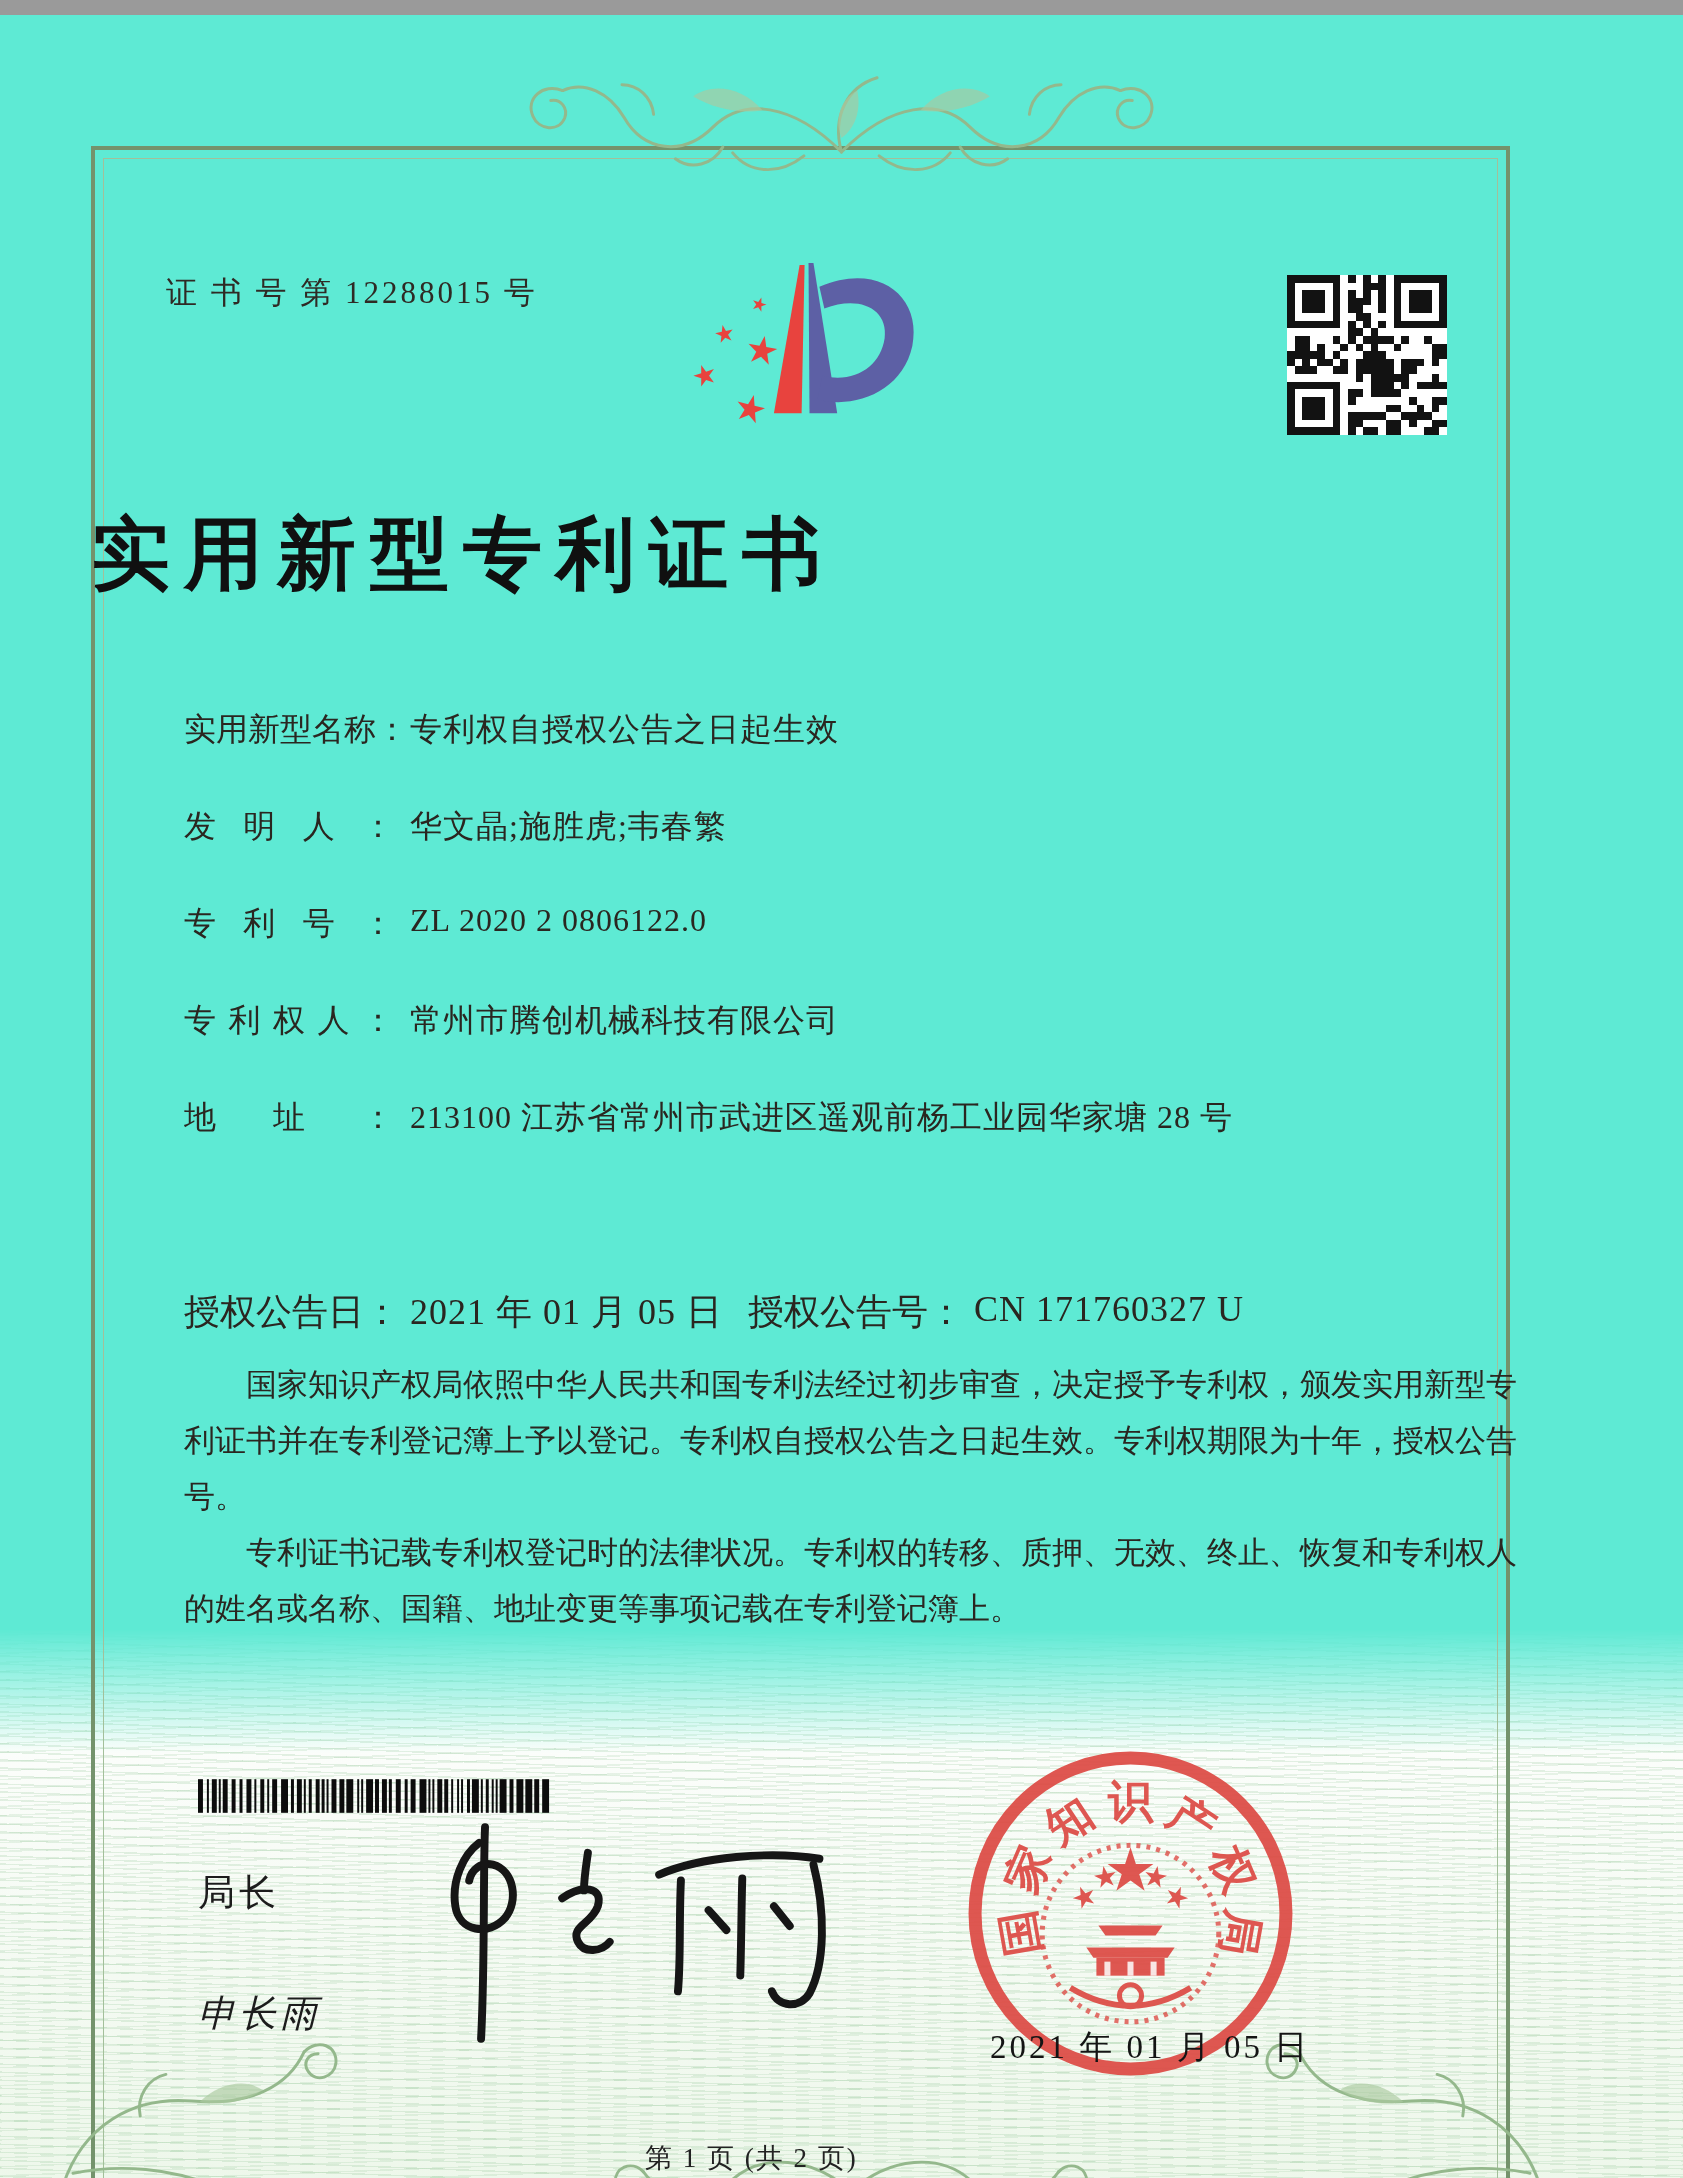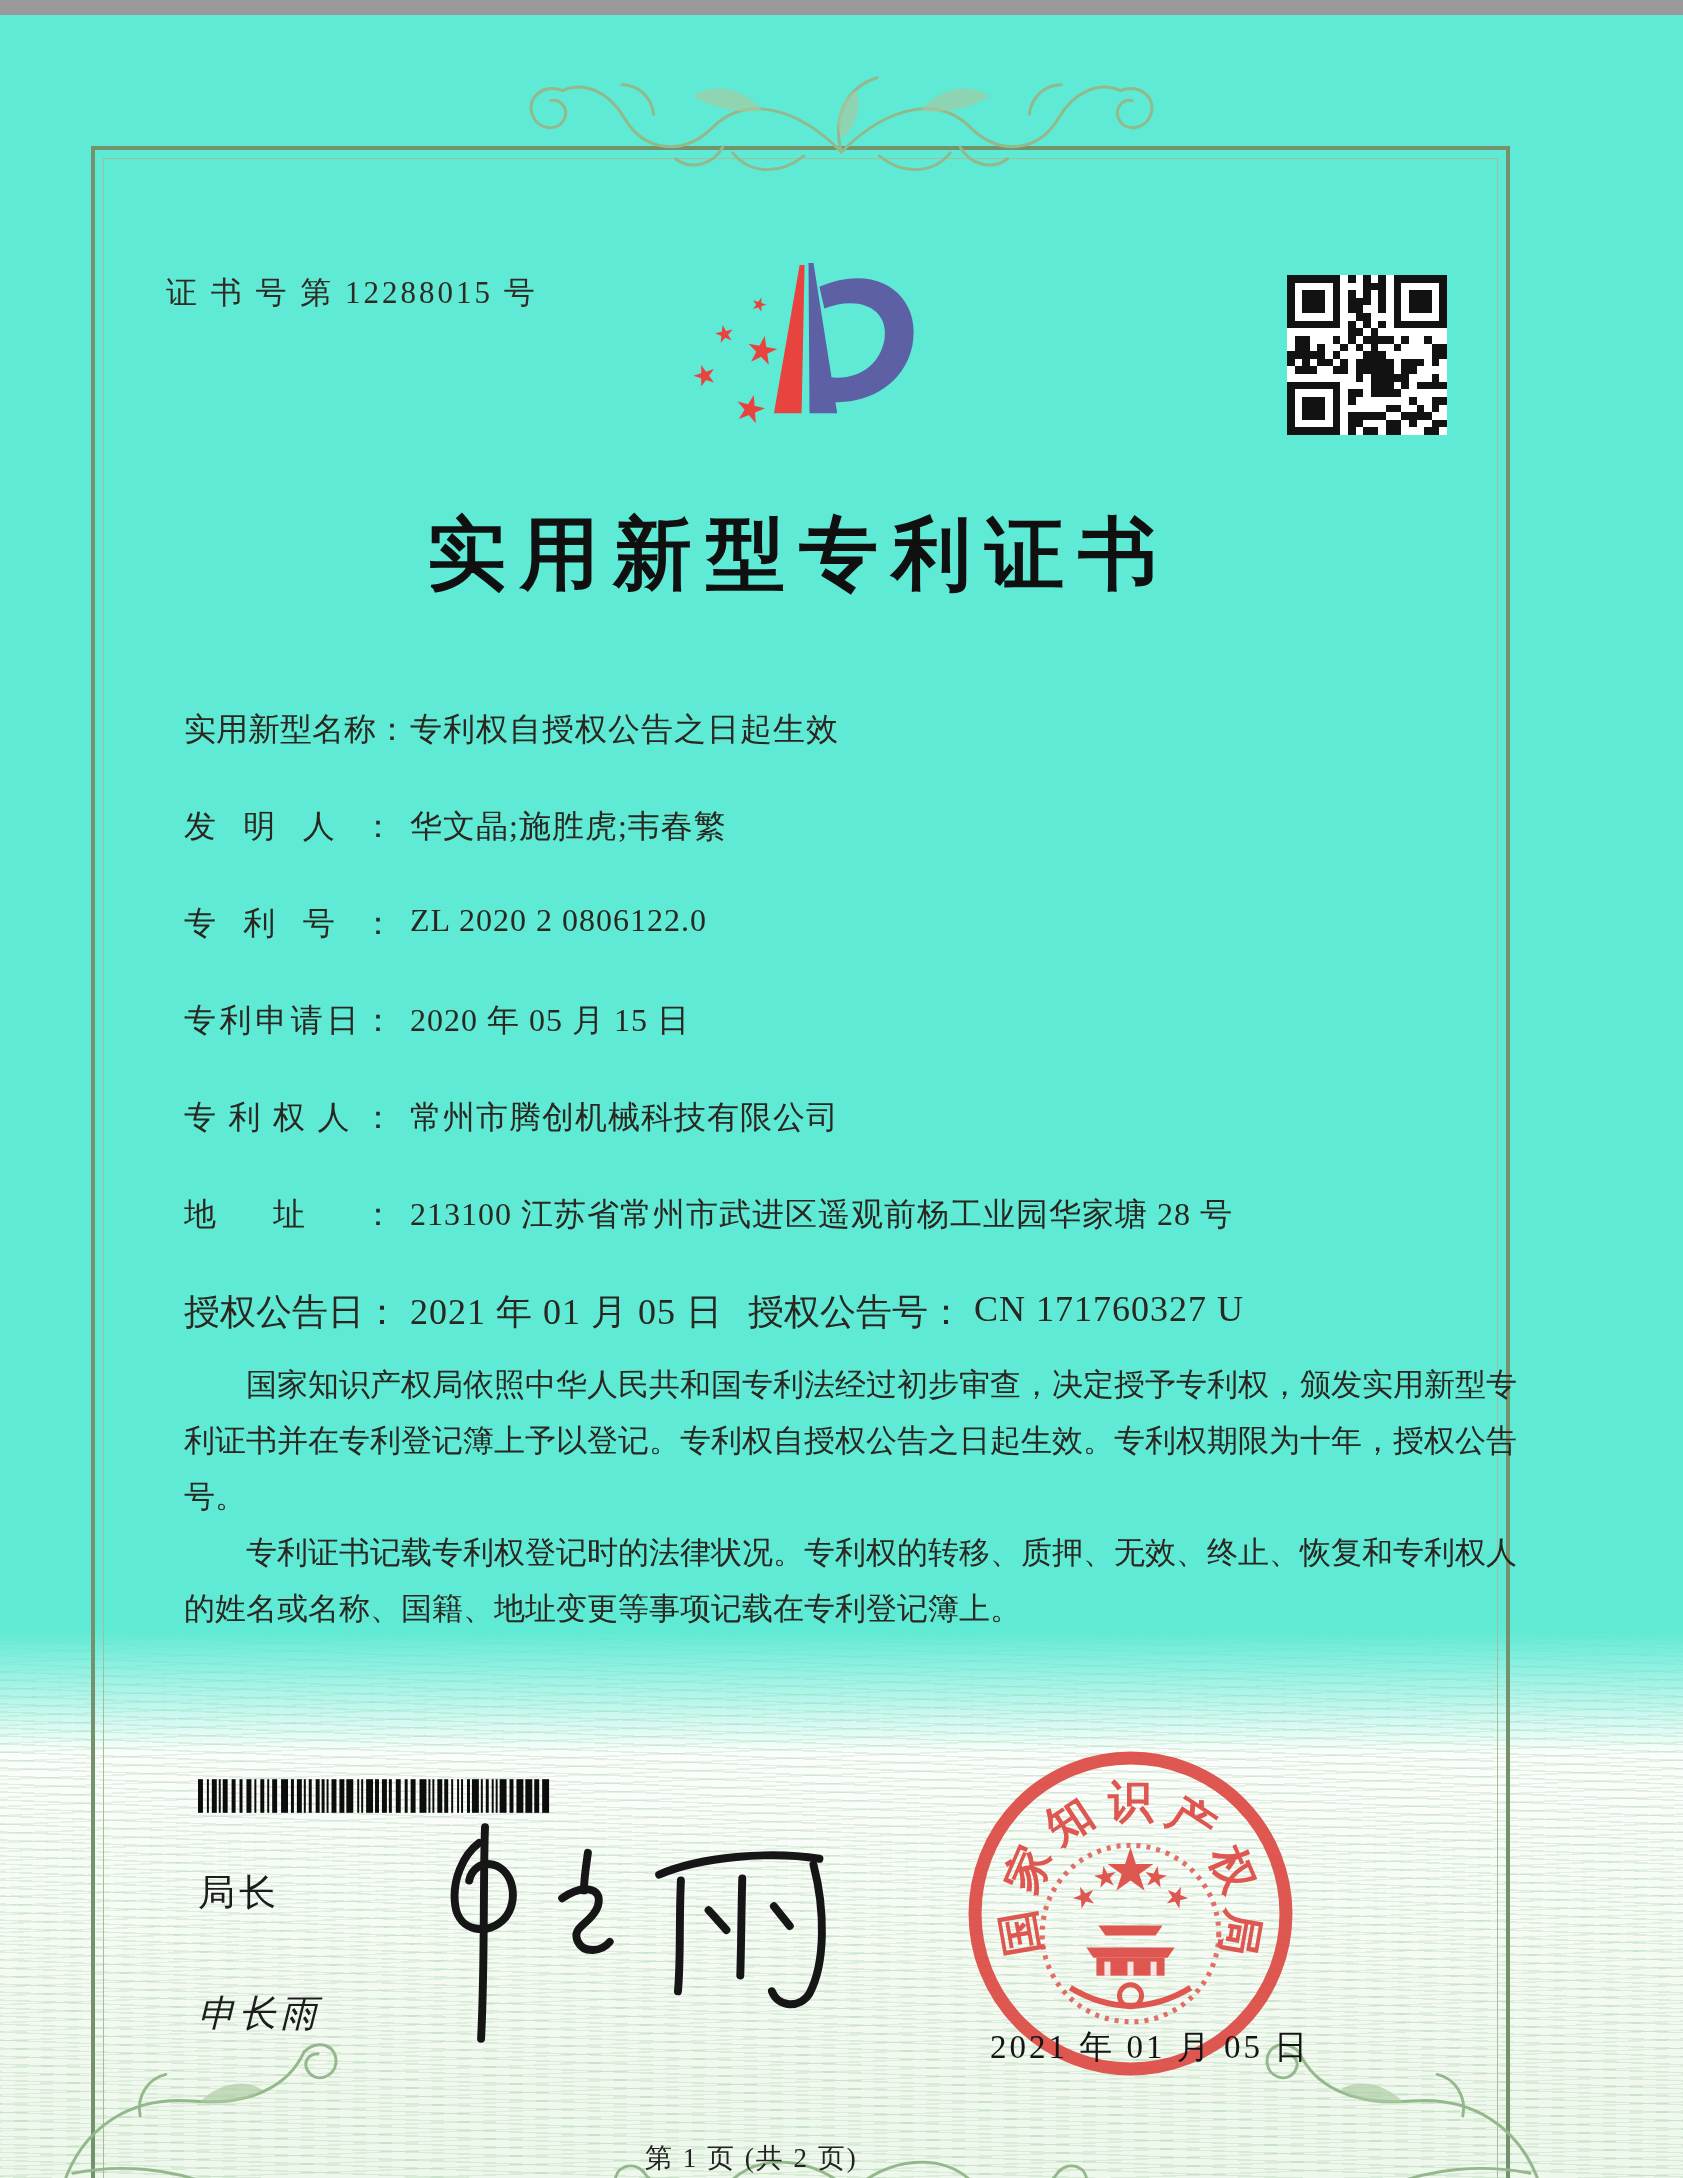--- a/index.html
+++ b/index.html
@@ -21,21 +21,21 @@
   .frame-inner{position:absolute;left:103px;top:143px;right:185px;bottom:-12px;
                border:1.5px solid #a3bf9a;}
 
   .flourish{position:absolute;pointer-events:none;}
 
   .cert-no{position:absolute;left:166px;top:257px;font-size:31px;letter-spacing:3px;color:#2f2a24;}
 
   .logo{position:absolute;left:681px;top:238px;}
   .qr{position:absolute;left:1287px;top:260px;}
 
-  .title{position:absolute;left:91px;top:487px;width:1416px;margin:0;text-align:center;
+  .title{position:absolute;left:91px;top:487px;width:1416px;margin:0;text-align:left;
          font-size:79px;font-weight:bold;letter-spacing:14px;color:#101010;}
 
   .fields{position:absolute;left:184px;top:693px;width:1332px;}
   .field-row{height:97px;font-size:32px;white-space:nowrap;}
   .f-label{display:inline-block;width:210px;text-align:justify;text-align-last:justify;
            -moz-text-align-last:justify;vertical-align:top;}
   .f-value{margin-left:16px;letter-spacing:1px;}
 
   .grant-row{position:absolute;left:184px;top:1273px;font-size:36px;white-space:nowrap;}
   .grant2{position:absolute;left:564px;top:0;}
@@ -161,23 +161,20 @@
     </div>
 
     <div class="field-row">
       <span class="f-label">发明人：</span><span class="f-value">华文晶;施胜虎;韦春繁</span>
     </div>
 
     <div class="field-row">
       <span class="f-label">专利号：</span><span class="f-value">ZL 2020 2 0806122.0</span>
     </div>
 
-    <div class="field-row">
-      <span class="f-label">专利申请日：</span><span class="f-value">2020 年 05 月 15 日</span>
-    </div>
 
     <div class="field-row">
       <span class="f-label">专利权人：</span><span class="f-value">常州市腾创机械科技有限公司</span>
     </div>
 
     <div class="field-row">
       <span class="f-label">地址：</span><span class="f-value">213100 江苏省常州市武进区遥观前杨工业园华家塘 28 号</span>
     </div>
   </div>
 

